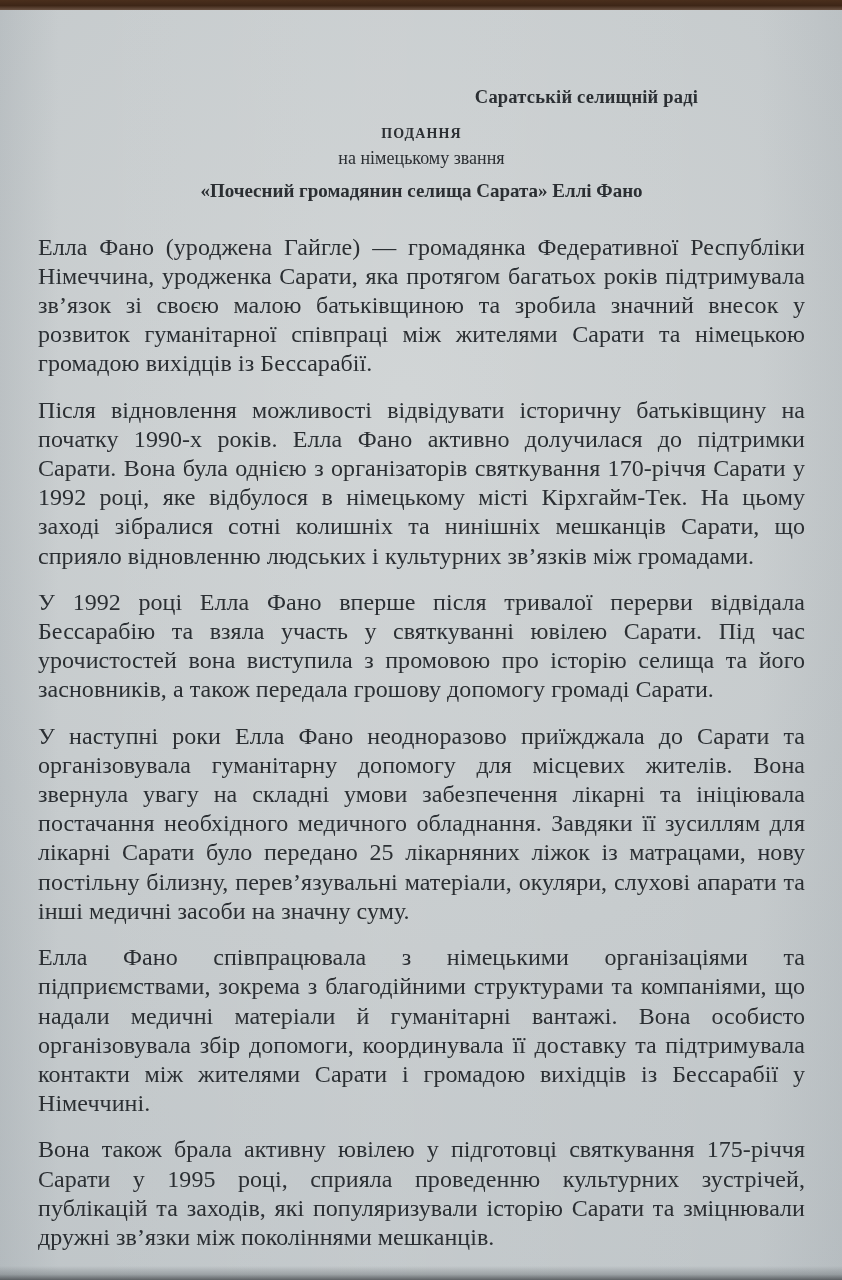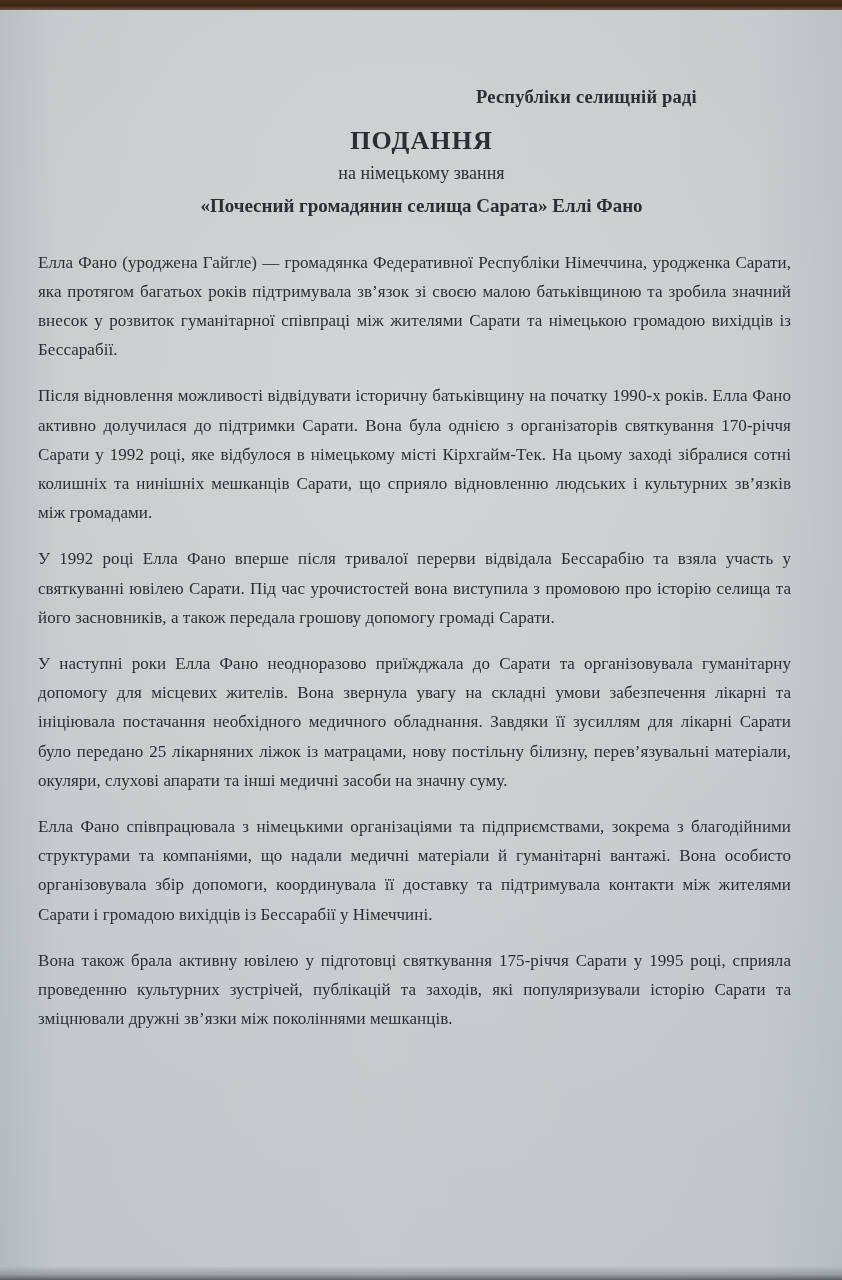--- a/index.html
+++ b/index.html
@@ -75,63 +75,63 @@
     padding-left: 330px;
     line-height: 1.2;
   }
 
   .title-block {
     text-align: center;
     margin-top: 17px;
   }
   .doc-title {
     font-weight: bold;
-    font-size: 26px;
+    font-size: 14px;
     letter-spacing: 1.1px;
     line-height: 1.25;
   }
   .doc-subtitle {
     font-size: 18px;
     line-height: 1.35;
     margin-top: 3px;
   }
   .doc-subject {
     font-weight: bold;
     font-size: 19px;
     line-height: 1.35;
     margin-top: 8px;
   }
 
   .body-text {
     margin-top: 29px;
   }
   .body-text p {
-    margin: 0 14px 17px 0;
+    margin: 0 0 17px 0;
     text-align: justify;
     text-indent: 0;
-    font-size: 17px;
+    font-size: 24px;
     line-height: 29.2px;
     letter-spacing: 0.05px;
   }
   .body-text p:last-child {
     margin-bottom: 0;
   }
   .body-text b {
     font-weight: normal;
   }
 </style>
 </head>
 <body>
 
 <div class="desk-strip"></div>
 
 <div class="page">
   <div class="content">
 
-    <div class="addressee">Республіки селищній раді</div>
+    <div class="addressee">Саратській селищній раді</div>
 
     <div class="title-block">
       <div class="doc-title">ПОДАННЯ</div>
       <div class="doc-subtitle">на німецькому звання</div>
       <div class="doc-subject">«Почесний громадянин селища Сарата» Еллі Фано</div>
     </div>
 
     <div class="body-text">
         <p><span>Елла Фано (уроджена Гайгле) — громадянка Федеративної Республіки Німеччина, уродженка Сарати, яка протягом багатьох років підтримувала зв’язок зі своєю малою батьківщиною та зробила значний внесок у розвиток гуманітарної співпраці між жителями Сарати та німецькою громадою вихідців із Бессарабії.</span></p>
         <p><span>Після відновлення можливості відвідувати історичну батьківщину на початку 1990-х років. Елла Фано активно долучилася до підтримки Сарати. Вона була однією з організаторів святкування </span><b>170-річчя Сарати у 1992 році</b><span>, яке відбулося в німецькому місті Кірхгайм-Тек. На цьому заході зібралися сотні колишніх та нинішніх мешканців Сарати, що сприяло відновленню людських і культурних зв’язків між громадами.</span></p>

